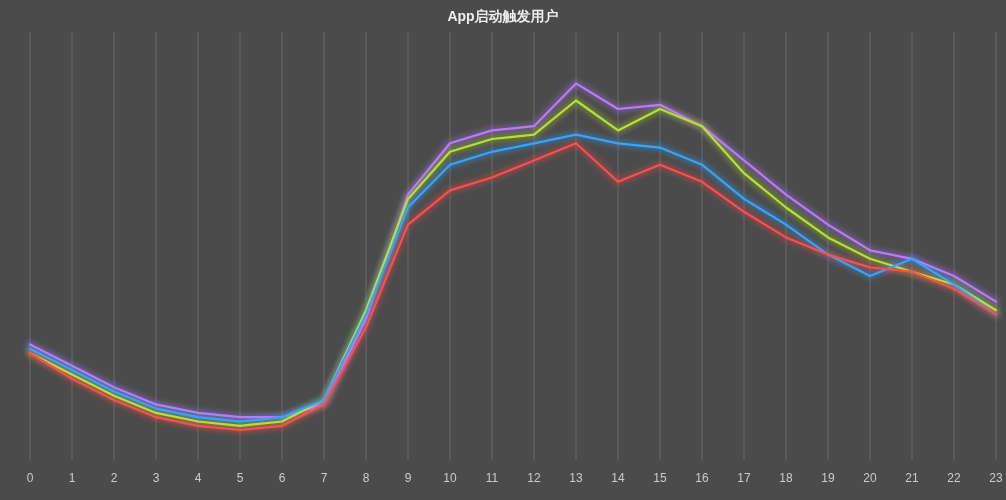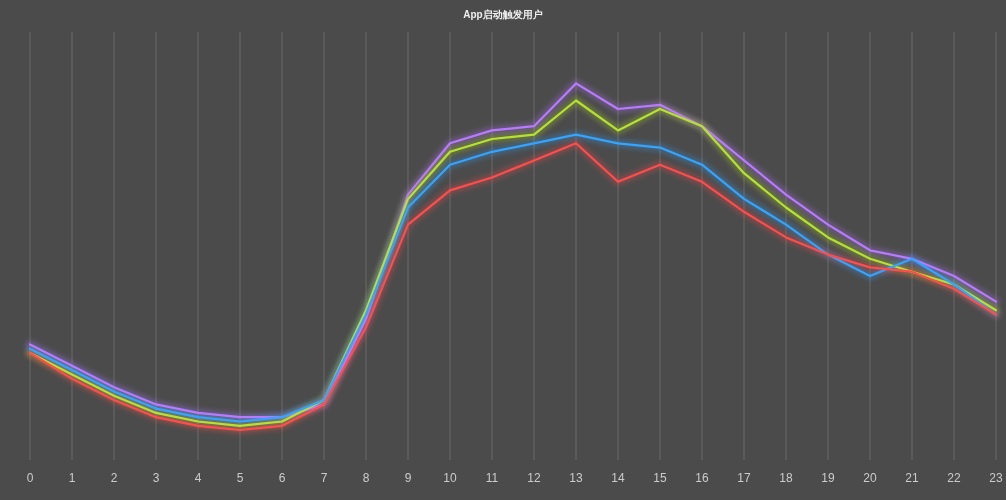--- a/index.html
+++ b/index.html
@@ -16,21 +16,21 @@
     width: 1006px;
     height: 500px;
   }
   .chart-title {
     position: absolute;
     top: 8px;
     left: 0;
     width: 100%;
     text-align: center;
     color: #eeeeee;
-    font-size: 10px;
+    font-size: 14px;
     font-weight: bold;
   }
   svg.chart {
     position: absolute;
     left: 0;
     top: 0;
     width: 1006px;
     height: 500px;
   }
   .tick-label {

